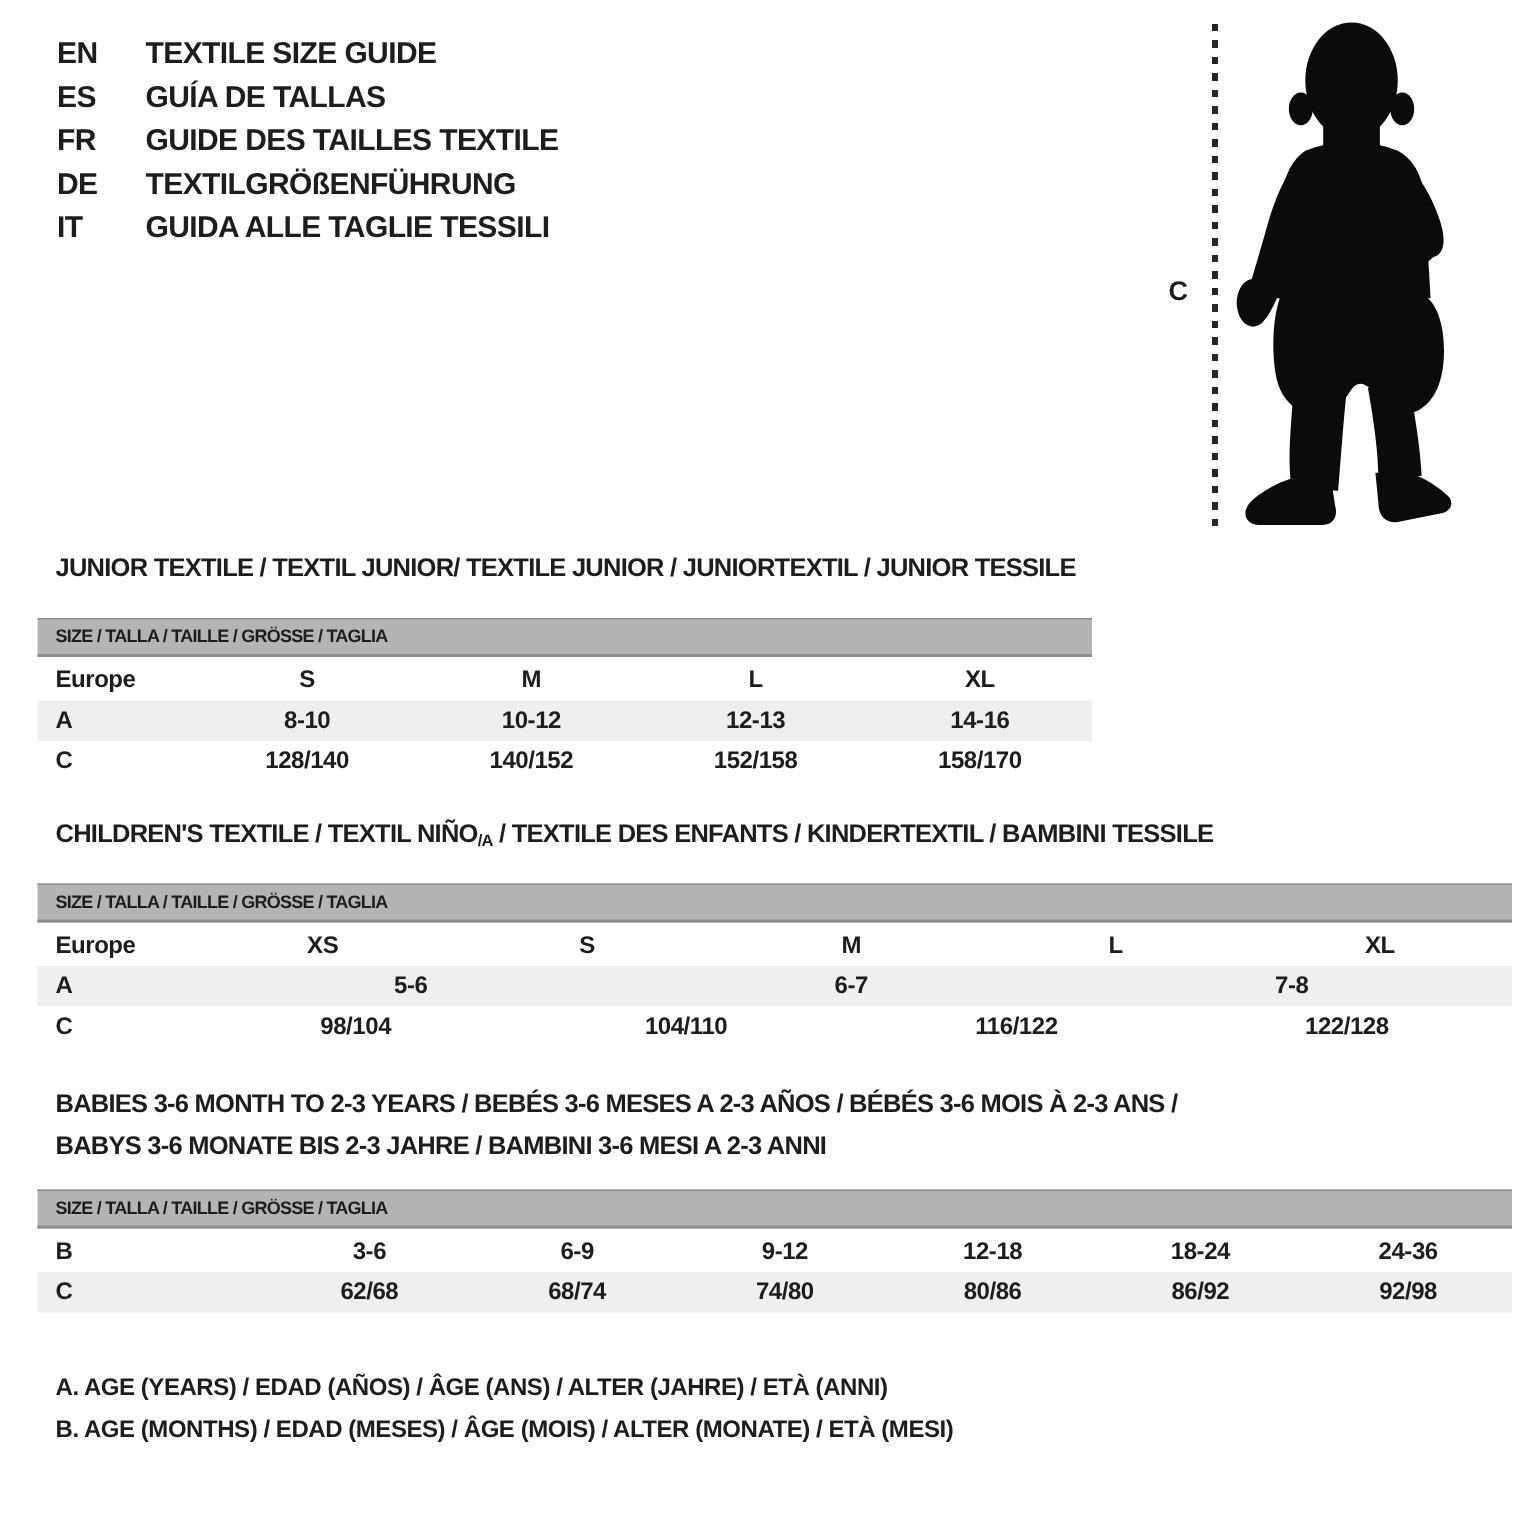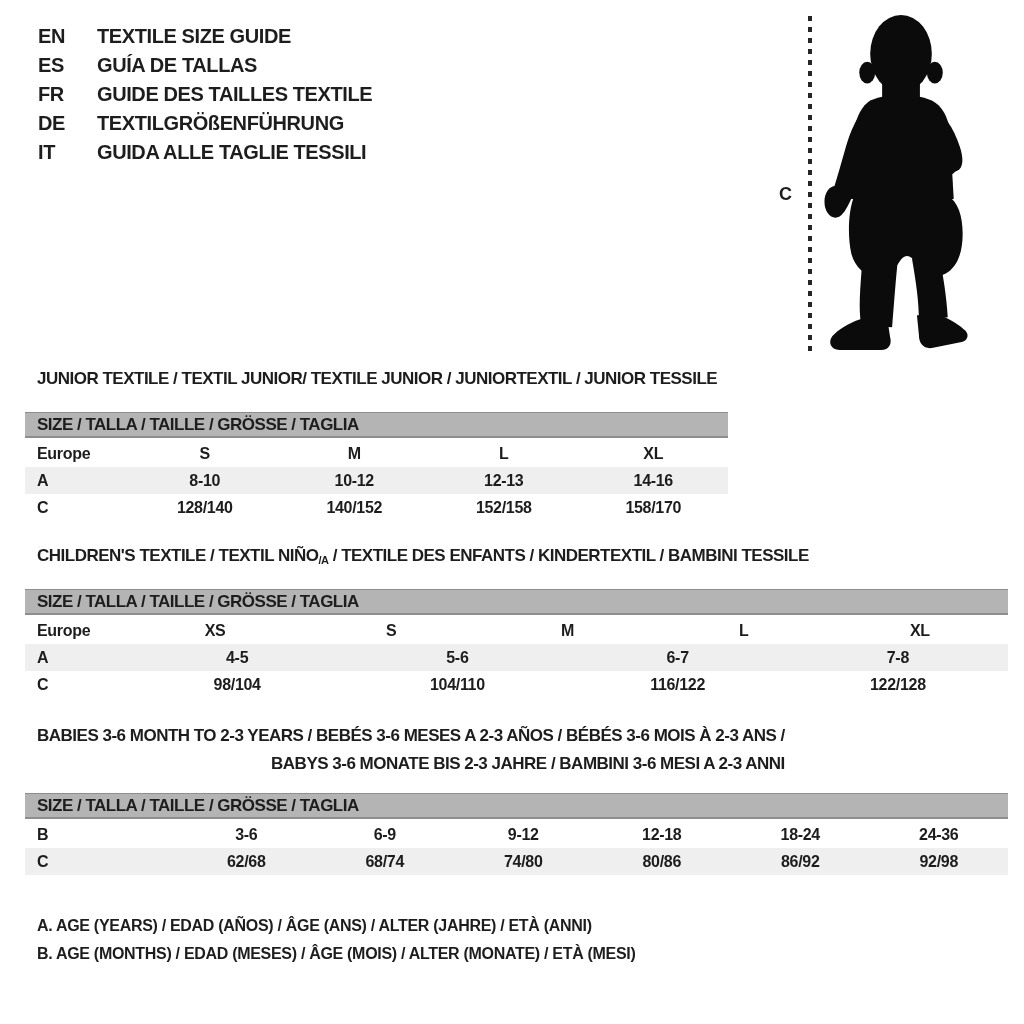--- a/index.html
+++ b/index.html
@@ -21,31 +21,31 @@
   .c-label{position:absolute;left:779px;top:184px;font-size:18px;}
   .dotted-line{
     position:absolute;left:808px;top:16px;width:4px;height:337px;
     background-image:repeating-linear-gradient(to bottom,#262626 0 5px,transparent 5px 11px);
   }
   .toddler{position:absolute;left:820px;top:5px;width:170px;height:348px;}
   
   .section-heading{position:absolute;left:37px;font-size:17px;letter-spacing:-0.5px;white-space:nowrap;}
   #junior-heading{top:369px;}
   #children-heading{top:546px;}
-  #babies-heading{top:722px;line-height:28px;text-align:right;}
+  #babies-heading{top:722px;line-height:28px;}
   .sub{font-size:11px;vertical-align:-3px;}
   
   .tbl{position:absolute;left:25px;}
   #tbl-junior{top:412px;width:703px;}
   #tbl-children{top:589px;width:983px;}
   #tbl-babies{top:793px;width:983px;}
   .tbl-header{
     height:23px;line-height:23px;background:var(--bar);
     border-top:1px solid var(--bar-edge);border-bottom:2px solid var(--bar-edge);
-    font-size:17px;letter-spacing:-0.5px;padding-left:12px;margin-bottom:2px;
+    font-size:12px;letter-spacing:-0.5px;padding-left:12px;margin-bottom:2px;
   }
   .tbl-row{display:flex;height:27px;line-height:27px;font-size:16px;letter-spacing:-0.3px;}
   .tbl-row.shaded{background:var(--shade);}
   .cell{flex:1;text-align:center;}
   .cell.lbl{flex:0 0 93px;text-align:left;padding-left:12px;}
   #tbl-children .cell.lbl{flex-basis:90px;}
   #tbl-babies .cell.lbl{flex-basis:140px;}
   
   .legend{position:absolute;left:37px;top:912px;font-size:16px;line-height:28px;letter-spacing:-0.3px;white-space:nowrap;}
 </style>
@@ -132,21 +132,20 @@
     <div class="tbl-row">
       <span class="cell lbl">Europe</span>
       <span class="cell">XS</span>
       <span class="cell">S</span>
       <span class="cell">M</span>
       <span class="cell">L</span>
       <span class="cell">XL</span>
     </div>
     <div class="tbl-row shaded">
       <span class="cell lbl">A</span>
-      <span class="cell">4-5</span>
       <span class="cell">5-6</span>
       <span class="cell">6-7</span>
       <span class="cell">7-8</span>
     </div>
     <div class="tbl-row">
       <span class="cell lbl">C</span>
       <span class="cell">98/104</span>
       <span class="cell">104/110</span>
       <span class="cell">116/122</span>
       <span class="cell">122/128</span>

